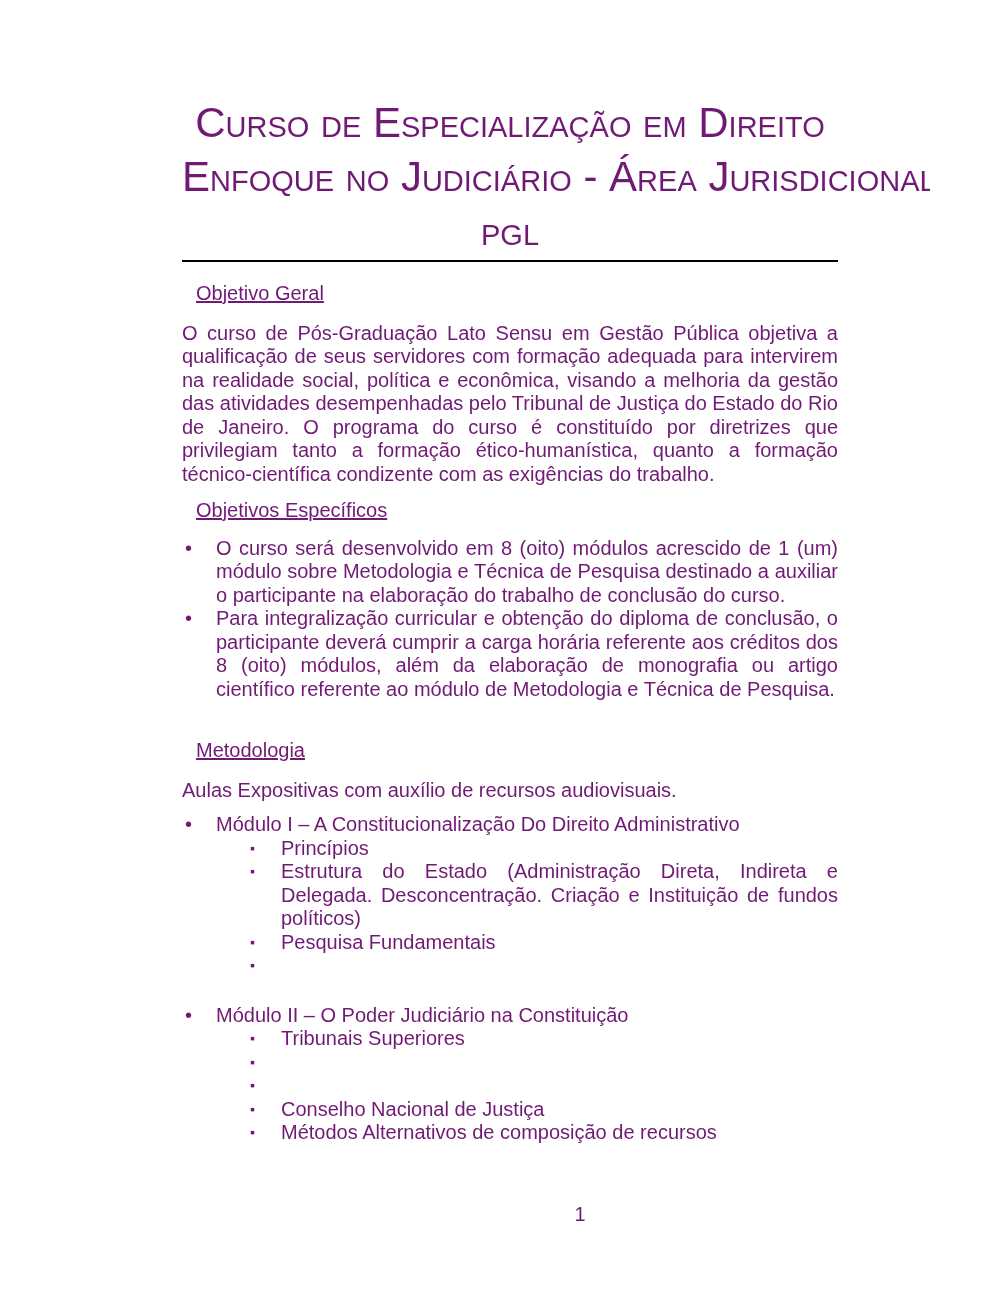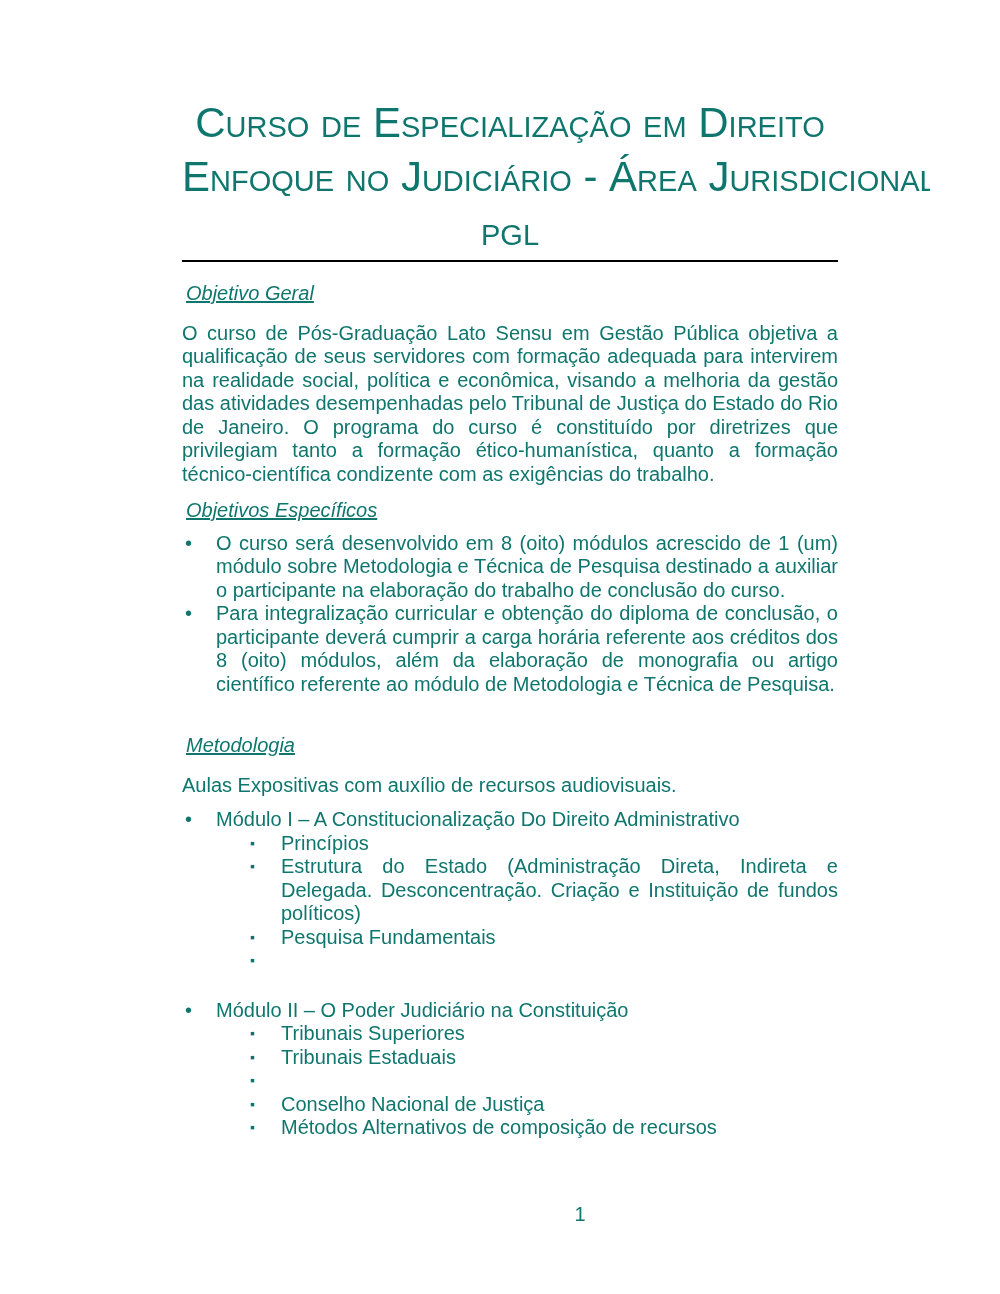--- a/index.html
+++ b/index.html
@@ -3,21 +3,21 @@
 <meta charset="utf-8">
 <style>
   html, body { margin: 0; padding: 0; background: #ffffff; }
   .page {
     position: relative;
     width: 860px;
     height: 1294px;
     box-sizing: border-box;
     margin: 0 auto;
     background: #ffffff;
-    color: #0f766e;
+    color: #701a75;
     font-family: "Liberation Sans", sans-serif;
     font-size: 20px;
     line-height: 23.5px;
     padding: 96px 92px 0 112px;
     overflow: hidden;
   }
 
   
   .doc-title {
     font-size: 42px;
@@ -31,22 +31,21 @@
   }
   .title-line { white-space: nowrap; }
   .title-line.pgl { text-transform: lowercase; }
 
   
   h2 {
     font-size: 20px;
     font-weight: 400;
     line-height: 23.5px;
     text-decoration: underline;
-    margin: 4px;
-    font-style: italic;
+    margin: 14px;
   }
   #h-objetivo     { margin-top: 20px; }
   #h-especificos  { margin-top: 13px; }
   #h-metodologia  { margin-top: 38px; }
   #h-conteudo     { margin-top: 24px; }
 
   p { margin: 16px 0 0 0; }
   .just { text-align: justify; }
 
   
@@ -137,21 +136,20 @@
     <div class="li l1">
       <span class="m1">•</span>
       <div class="li-text just">Módulo II – O Poder Judiciário na Constituição</div>
     </div>
     <div class="li l2">
       <span class="m2">▪</span>
       <div class="li-text just">Tribunais Superiores</div>
     </div>
     <div class="li l2">
       <span class="m2">▪</span>
-      <div class="li-text just">Tribunais Estaduais</div>
     </div>
     <div class="li l2">
       <span class="m2">▪</span>
     </div>
     <div class="li l2">
       <span class="m2">▪</span>
       <div class="li-text just">Conselho Nacional de Justiça</div>
     </div>
     <div class="li l2">
       <span class="m2">▪</span>

